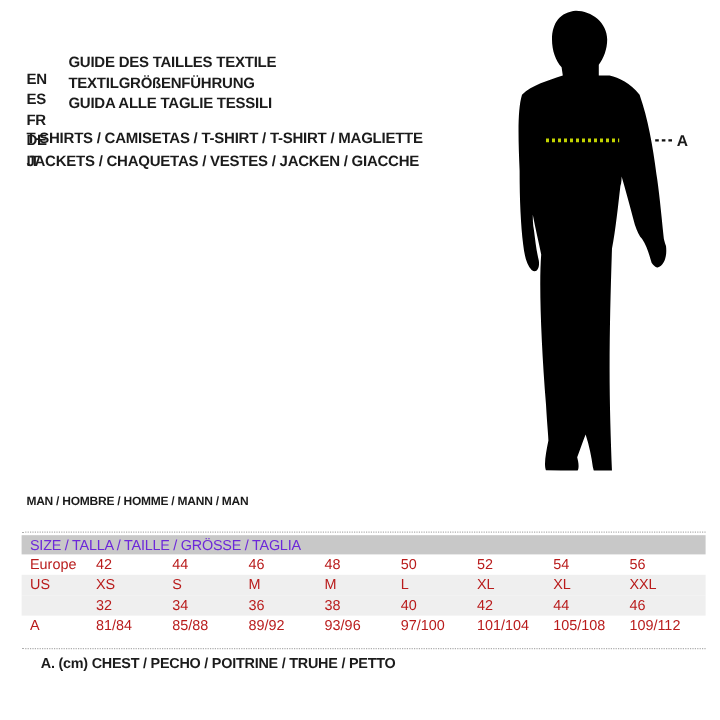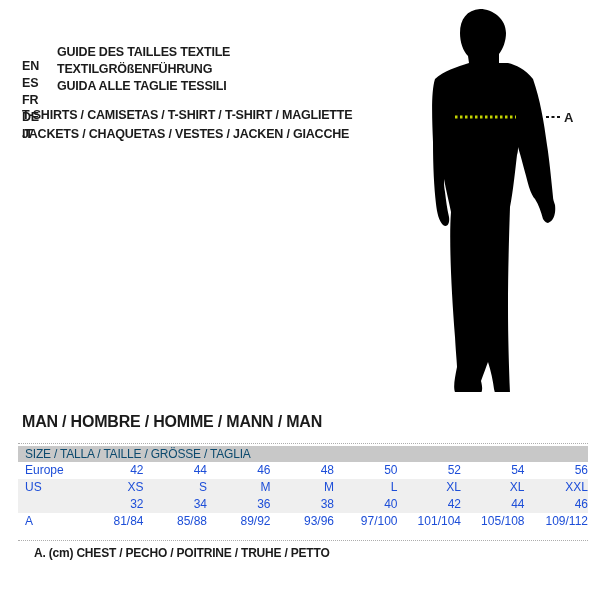--- a/index.html
+++ b/index.html
@@ -8,29 +8,29 @@
     font-family:"Liberation Sans", sans-serif; color:#1b1b1b; overflow:hidden;
   }
   
   .lang-list { position:absolute; top:10px; left:22px; }
   .lang-row { display:flex; height:17px; line-height:17px; font-weight:bold; font-size:12.5px; letter-spacing:-0.2px; }
   .lang-code { width:35px;margin-top:48px; }
   
   .products { position:absolute; top:106px; left:22px; font-weight:bold; font-size:12.5px; line-height:19px; letter-spacing:-0.2px; }
   
   .figure-wrap { position:absolute; left:413px; top:7px; width:172px; height:385px; }
-  .man-caption { position:absolute; top:413px; left:22px; font-weight:bold; font-size:16px; letter-spacing:-0.2px; }
+  .man-caption { position:absolute; top:413px; left:22px; font-weight:bold; font-size:10px; letter-spacing:-0.2px; }
   
   .size-table { position:absolute; top:443px; left:18px; width:570px; font-size:12px; }
   .rule-top { border-top:1px dotted #adadad; height:0; }
-  .thead { margin-top:2px; background:#c8c8c8; height:16px; line-height:16px; padding-left:7px; color:#0c4a6e; letter-spacing:-0.2px; }
-  .trow { display:flex; height:17px; line-height:17px; color:#1d4ed8; }
+  .thead { margin-top:2px; background:#c8c8c8; height:16px; line-height:16px; padding-left:7px; color:#6d28d9; letter-spacing:-0.2px; }
+  .trow { display:flex; height:17px; line-height:17px; color:#b91c1c; }
   .trow.shaded { background:#efefef; }
   .tlabel { width:62px; padding-left:7px; box-sizing:border-box; }
-  .tcell { flex:1; text-align:right; }
+  .tcell { flex:1; text-align:left; }
   .bottom-rule { position:absolute; top:540px; left:18px; width:570px; border-top:1px dotted #adadad; height:0; }
   .footnote { position:absolute; top:546px; left:22px; font-weight:bold; font-size:12px; letter-spacing:-0.2px;margin-left:12px; }
 </style>
 </head>
 <body>
 
 <div class="canvas">
 
   <div class="lang-list">
     <div class="lang-row">

